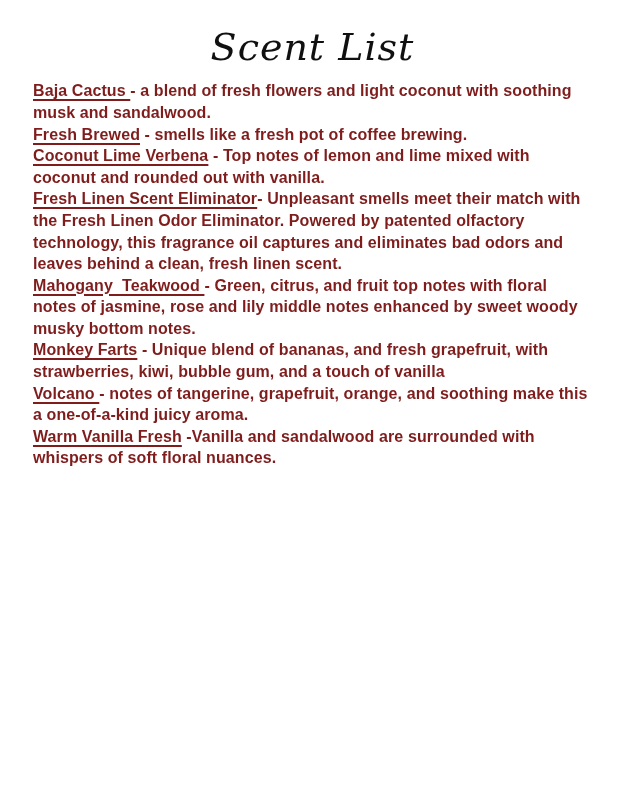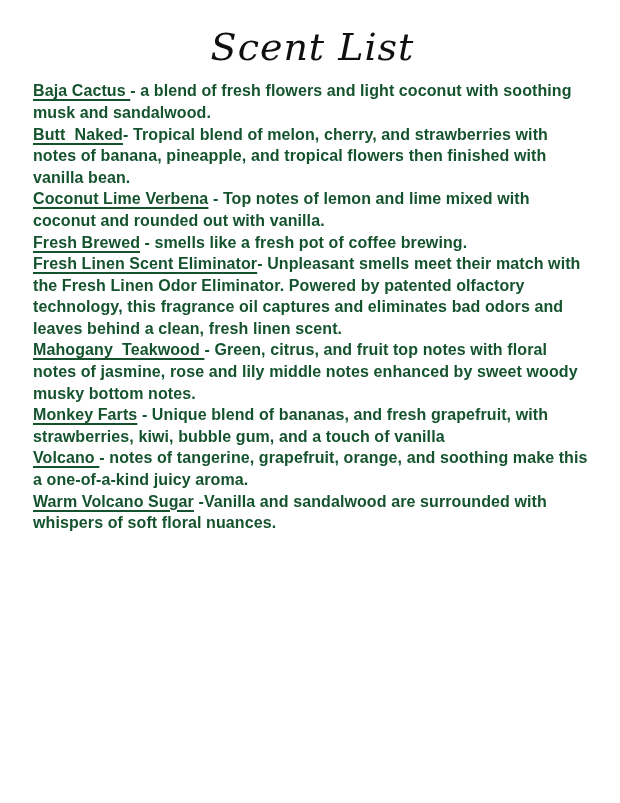--- a/index.html
+++ b/index.html
@@ -30,42 +30,41 @@
       font-size: 38px;
       line-height: 1.22;
       letter-spacing: 1px;
       color: #101010;
     }
     .scent-list {
       font-size: 16px;
       font-weight: 700;
       line-height: 21.6px;
       letter-spacing: 0.1px;
-      color: #14532d;
+      color: #7f1d1d;
     }
     .scent-item {
       margin: 0;
       padding: 0;
     }
     .scent-name {
       text-decoration: underline;
       text-decoration-thickness: 1.5px;
       text-underline-offset: 2.5px;
     }
   </style>
 </head>
 <body>
 
 <div class="page">
   <h1 class="page-title">Scent List</h1>
 
   <div class="scent-list">
     <p class="scent-item"><span class="scent-name">Baja Cactus&nbsp;</span><span class="scent-desc">- a blend of fresh flowers and light coconut with soothing musk and sandalwood.</span></p>
-    <p class="scent-item"><span class="scent-name">Butt&nbsp; Naked</span><span class="scent-desc">- Tropical blend of melon, cherry, and strawberries with notes of banana, pineapple, and tropical flowers then finished with vanilla bean.</span></p>
+    <p class="scent-item"><span class="scent-name">Fresh Brewed</span><span class="scent-desc"> - smells like a fresh pot of coffee brewing.</span></p>
     <p class="scent-item"><span class="scent-name">Coconut Lime Verbena</span><span class="scent-desc"> - Top notes of lemon and lime mixed with coconut and rounded out with vanilla.</span></p>
-    <p class="scent-item"><span class="scent-name">Fresh Brewed</span><span class="scent-desc"> - smells like a fresh pot of coffee brewing.</span></p>
     <p class="scent-item"><span class="scent-name">Fresh Linen Scent Eliminator</span><span class="scent-desc">- Unpleasant smells meet their match with the Fresh Linen Odor Eliminator. Powered by patented olfactory technology, this fragrance oil captures and eliminates bad odors and leaves behind a clean, fresh linen scent.</span></p>
     <p class="scent-item"><span class="scent-name">Mahogany&nbsp; Teakwood&nbsp;</span><span class="scent-desc">- Green, citrus, and fruit top notes with floral notes of jasmine, rose and lily middle notes enhanced by sweet woody musky bottom notes.</span></p>
     <p class="scent-item"><span class="scent-name">Monkey Farts</span><span class="scent-desc"> - Unique blend of bananas, and fresh grapefruit, with strawberries, kiwi, bubble gum, and a touch of vanilla</span></p>
     <p class="scent-item"><span class="scent-name">Volcano&nbsp;</span><span class="scent-desc">- notes of tangerine, grapefruit, orange, and soothing make this a one-of-a-kind juicy aroma.</span></p>
-    <p class="scent-item"><span class="scent-name">Warm Volcano Sugar</span><span class="scent-desc"> -Vanilla and sandalwood are surrounded with whispers of soft floral nuances.</span></p>
+    <p class="scent-item"><span class="scent-name">Warm Vanilla Fresh</span><span class="scent-desc"> -Vanilla and sandalwood are surrounded with whispers of soft floral nuances.</span></p>
   </div>
 </div>
 
 </body></html>

